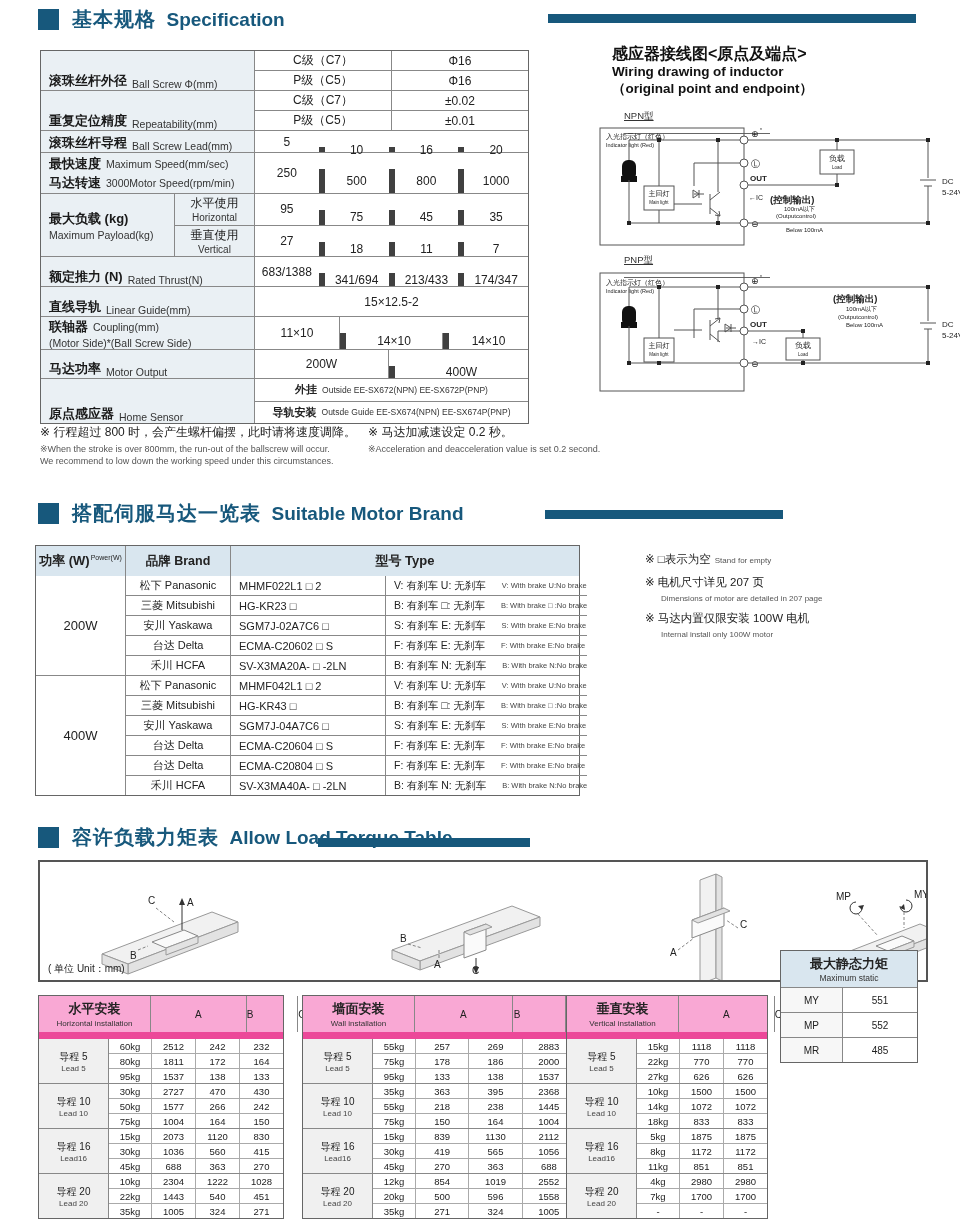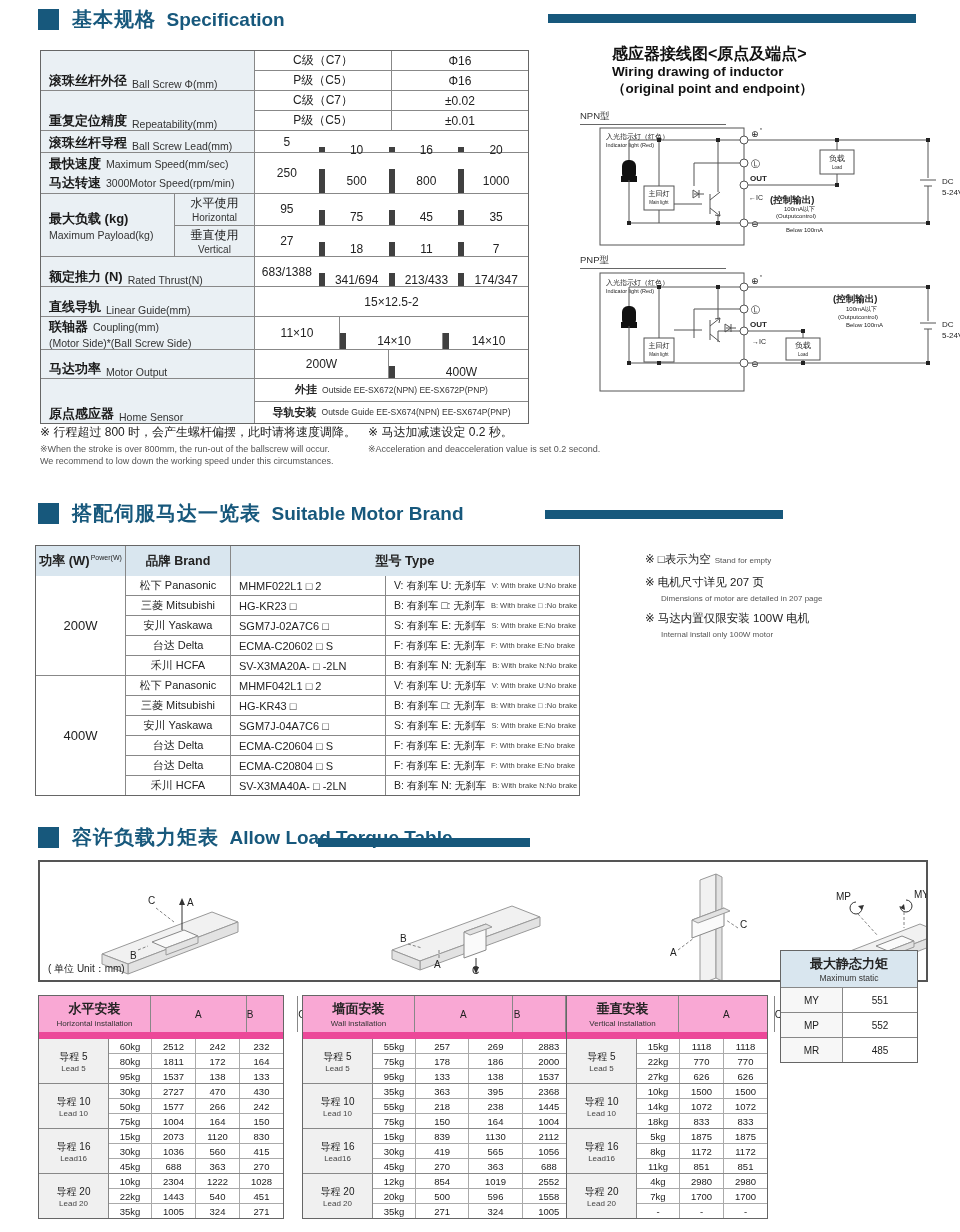--- a/index.html
+++ b/index.html
@@ -41,21 +41,21 @@
   .cn3{font-size:11px;font-weight:bold;}
   .en3{font-size:8.5px;color:#333;}
   
   .fn{position:absolute;top:424px;}
   .fncn{font-size:12px;color:#222;}
   .fnen{font-size:9px;color:#555;margin-top:3px;line-height:1.3;}
   
   .wtitle{position:absolute;left:612px;top:44px;color:#111;line-height:1.25;}
   .wt1{font-size:16px;font-weight:bold;}
   .wt2{font-size:13.5px;font-weight:bold;}
-  .wlab{position:absolute;left:580px;width:146px;font-size:9.5px;color:#333;border-bottom:1px solid #666;padding-bottom:1px;}
+  .wlab{position:absolute;left:624px;width:146px;font-size:9.5px;color:#333;border-bottom:1px solid #666;padding-bottom:10px;text-decoration:underline;}
   .wsvg{position:absolute;}
   .wl{stroke:#555;fill:none;stroke-width:1;}
   .wbox{fill:none;stroke:#555;stroke-width:1;}
   .term{fill:#fff;stroke:#555;stroke-width:1;}
   .jd{fill:#222;}
   svg text{fill:#222;font-family:"Liberation Sans","DejaVu Sans",sans-serif;}
   .t5{font-size:5px;}.t55{font-size:5.5px;}.t6{font-size:6px;}.t7{font-size:7px;}
   .t8{font-size:8px;}.t8b{font-size:8px;font-weight:bold;}.t9{font-size:9px;}.t10{font-size:9.5px;font-weight:bold;}
   .mid{text-anchor:middle;}
   
@@ -67,21 +67,21 @@
   .mt-brand-h{flex:0 0 105px;border-right:1px solid #888;font-size:12.5px;}
   .mt-type-h{flex:1;font-size:13px;}
   .mt-g{display:flex;align-items:stretch;}
   .mt-g+.mt-g{border-top:1px solid #888;}
   .mt-power{flex:0 0 90px;border-right:1px solid #888;display:flex;align-items:center;justify-content:center;font-size:13px;box-sizing:border-box;}
   .mt-rows{flex:1;}
   .mt-row{display:flex;height:19px;align-items:stretch;}
   .mt-row+.mt-row{border-top:1px solid #888;}
   .mt-brand{flex:0 0 105px;border-right:1px solid #888;display:flex;align-items:center;justify-content:center;font-size:11px;box-sizing:border-box;white-space:nowrap;}
   .mt-model{flex:0 0 155px;border-right:1px solid #888;display:flex;align-items:center;padding-left:8px;font-size:11px;box-sizing:border-box;white-space:nowrap;}
-  .mt-brake{flex:1;display:flex;align-items:center;padding-left:8px;gap:6px;box-sizing:border-box;white-space:nowrap;}
+  .mt-brake{flex:1;display:flex;align-items:center;padding-left:8px;gap:16px;box-sizing:border-box;white-space:nowrap;}
   .mt-brake .cn{font-size:10.5px;}
   .mt-brake .en{font-size:7.5px;color:#444;}
   .mnotes{position:absolute;left:645px;top:552px;color:#222;}
   .mn-cn{font-size:11.5px;margin-top:8px;white-space:nowrap;}
   .mn-cn:first-child{margin-top:0;}
   .mn-en-inline{font-size:8px;color:#555;margin-left:4px;}
   .mn-en{font-size:8px;color:#555;margin:4px 0 0 16px;white-space:nowrap;}
   
   .tq{position:absolute;left:38px;top:860px;width:890px;height:122px;border:2px solid #555;box-sizing:border-box;}
   .tq .unit{position:absolute;bottom:4px;font-size:10px;color:#222;}

